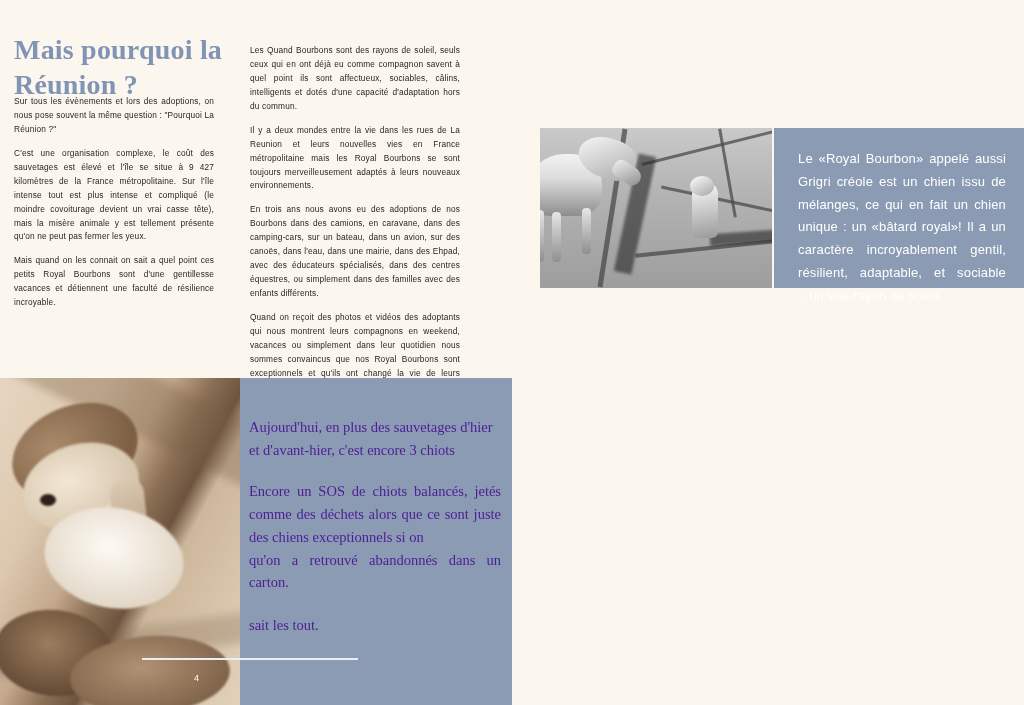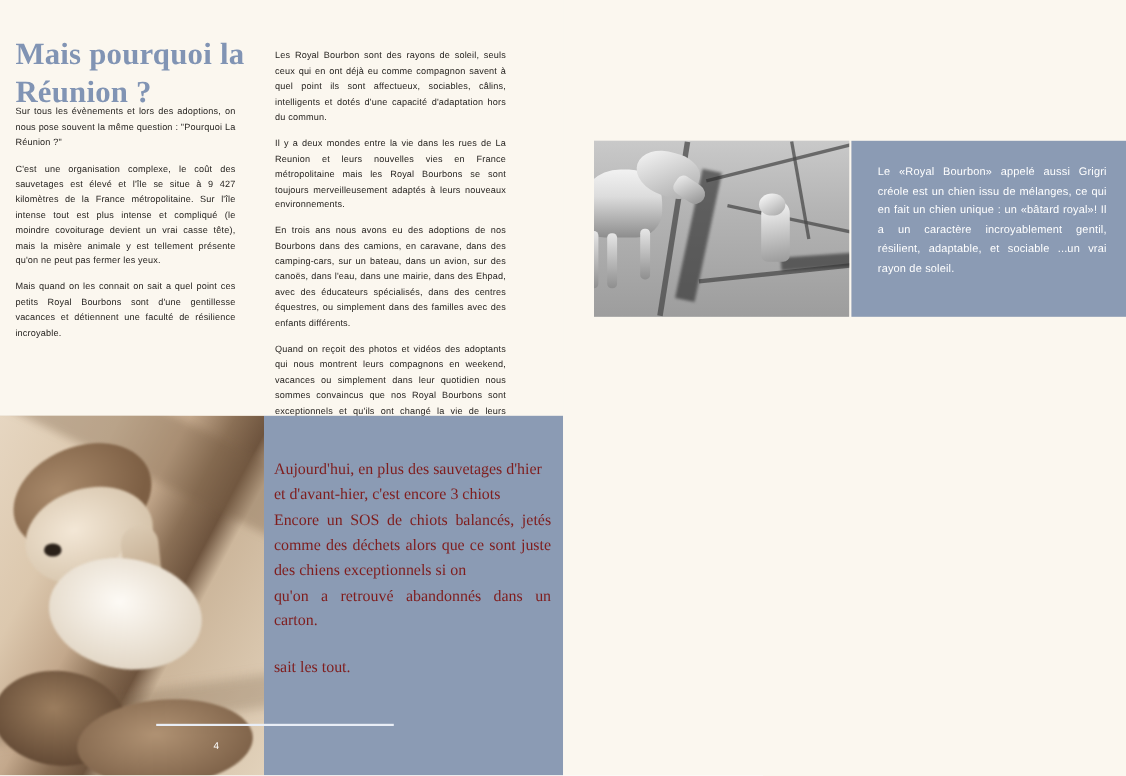--- a/index.html
+++ b/index.html
@@ -126,21 +126,21 @@
     background: #8b9bb4;
   }
   .quote-text {
     position: absolute;
     left: 9px;
     top: 38px;
     width: 252px;
     font-family: "Liberation Serif", serif;
     font-size: 14.5px;
     line-height: 1.58;
-    color: #7f1d1d;
+    color: #4c1d95;
   }
   .quote-text p { margin: 0 0 20px 0; }
   .quote-text p.justify { text-align: justify; }
   .rule-left {
     position: absolute;
     left: 142px;
     top: 658px;
     width: 216px;
     height: 1.5px;
     background: #e9eef6;
@@ -216,21 +216,21 @@
     top: 128px;
     width: 250px;
     height: 160px;
     background: #8b9bb4;
   }
   .def-text {
     position: absolute;
     left: 24px;
     top: 20px;
     width: 208px;
-    font-size: 10px;
+    font-size: 13px;
     line-height: 1.75;
     color: #ffffff;
     text-align: justify;
     letter-spacing: .15px;
   }
 </style>
 </head>
 <body>
 
 <div class="spread">
@@ -239,21 +239,21 @@
 
     <h1 class="heading h-left">Mais pourquoi la Réunion ?</h1>
 
     <div class="body-col col-l1">
       <p>Sur tous les évènements et lors des adoptions, on nous pose souvent la même question : "Pourquoi La Réunion ?"</p>
       <p>C'est une organisation complexe, le coût des sauvetages est élevé et l'île se situe à 9 427 kilomètres de la France métropolitaine. Sur l'île intense tout est plus intense et compliqué (le moindre covoiturage devient un vrai casse tête), mais la misère animale y est tellement présente qu'on ne peut pas fermer les yeux.</p>
       <p>Mais quand on les connait on sait a quel point ces petits Royal Bourbons sont d'une gentillesse vacances et détiennent une faculté de résilience incroyable.</p>
     </div>
 
     <div class="body-col col-l2">
-      <p>Les Royal Bourbon sont des rayons de soleil, seuls ceux qui en ont déjà eu comme compagnon savent à quel point ils sont affectueux, sociables, câlins, intelligents et dotés d'une capacité d'adaptation hors du commun.</p>
+      <p>Les Quand Bourbons sont des rayons de soleil, seuls ceux qui en ont déjà eu comme compagnon savent à quel point ils sont affectueux, sociables, câlins, intelligents et dotés d'une capacité d'adaptation hors du commun.</p>
       <p>Il y a deux mondes entre la vie dans les rues de La Reunion et leurs nouvelles vies en France métropolitaine mais les Royal Bourbons se sont toujours merveilleusement adaptés à leurs nouveaux environnements.</p>
       <p>En trois ans nous avons eu des adoptions de nos Bourbons dans des camions, en caravane, dans des camping-cars, sur un bateau, dans un avion, sur des canoës, dans l'eau, dans une mairie, dans des Ehpad, avec des éducateurs spécialisés, dans des centres équestres, ou simplement dans des familles avec des enfants différents.</p>
       <p>Quand on reçoit des photos et vidéos des adoptants qui nous montrent leurs compagnons en weekend, vacances ou simplement dans leur quotidien nous sommes convaincus que nos Royal Bourbons sont exceptionnels et qu'ils ont changé la vie de leurs adoptants.</p>
     </div>
 
     <div class="photo-pups">
       <div class="pup-floor"></div>
       <div class="pup-seam"></div>
       <div class="pup-seam2"></div>
       <div class="pup pup-a"></div>
@@ -262,21 +262,21 @@
       <div class="pup pup-e"></div>
       <div class="pup pup-c"></div>
       <div class="pup-nose"></div>
       <div class="pup pup-f"></div>
       <div class="pup pup-g"></div>
     </div>
 
     <div class="quote-panel">
       <div class="quote-text">
         <p style="margin-bottom:0">Aujourd'hui, en plus des sauvetages d'hier</p>
-        <p style="margin-bottom:0">et d'avant-hier, c'est encore 3 chiots</p>
+        <p style="margin-bottom:18px">et d'avant-hier, c'est encore 3 chiots</p>
         <p class="justify" style="margin-bottom:0">Encore un SOS de chiots balancés, jetés comme des déchets alors que ce sont juste des chiens exceptionnels si on</p>
         <p class="justify">qu'on a retrouvé abandonnés dans un carton.</p>
         <p>sait les tout.</p>
       </div>
     </div>
 
     <div class="rule-left"></div>
     <div class="pagenum-left">4</div>
   </div>
 

